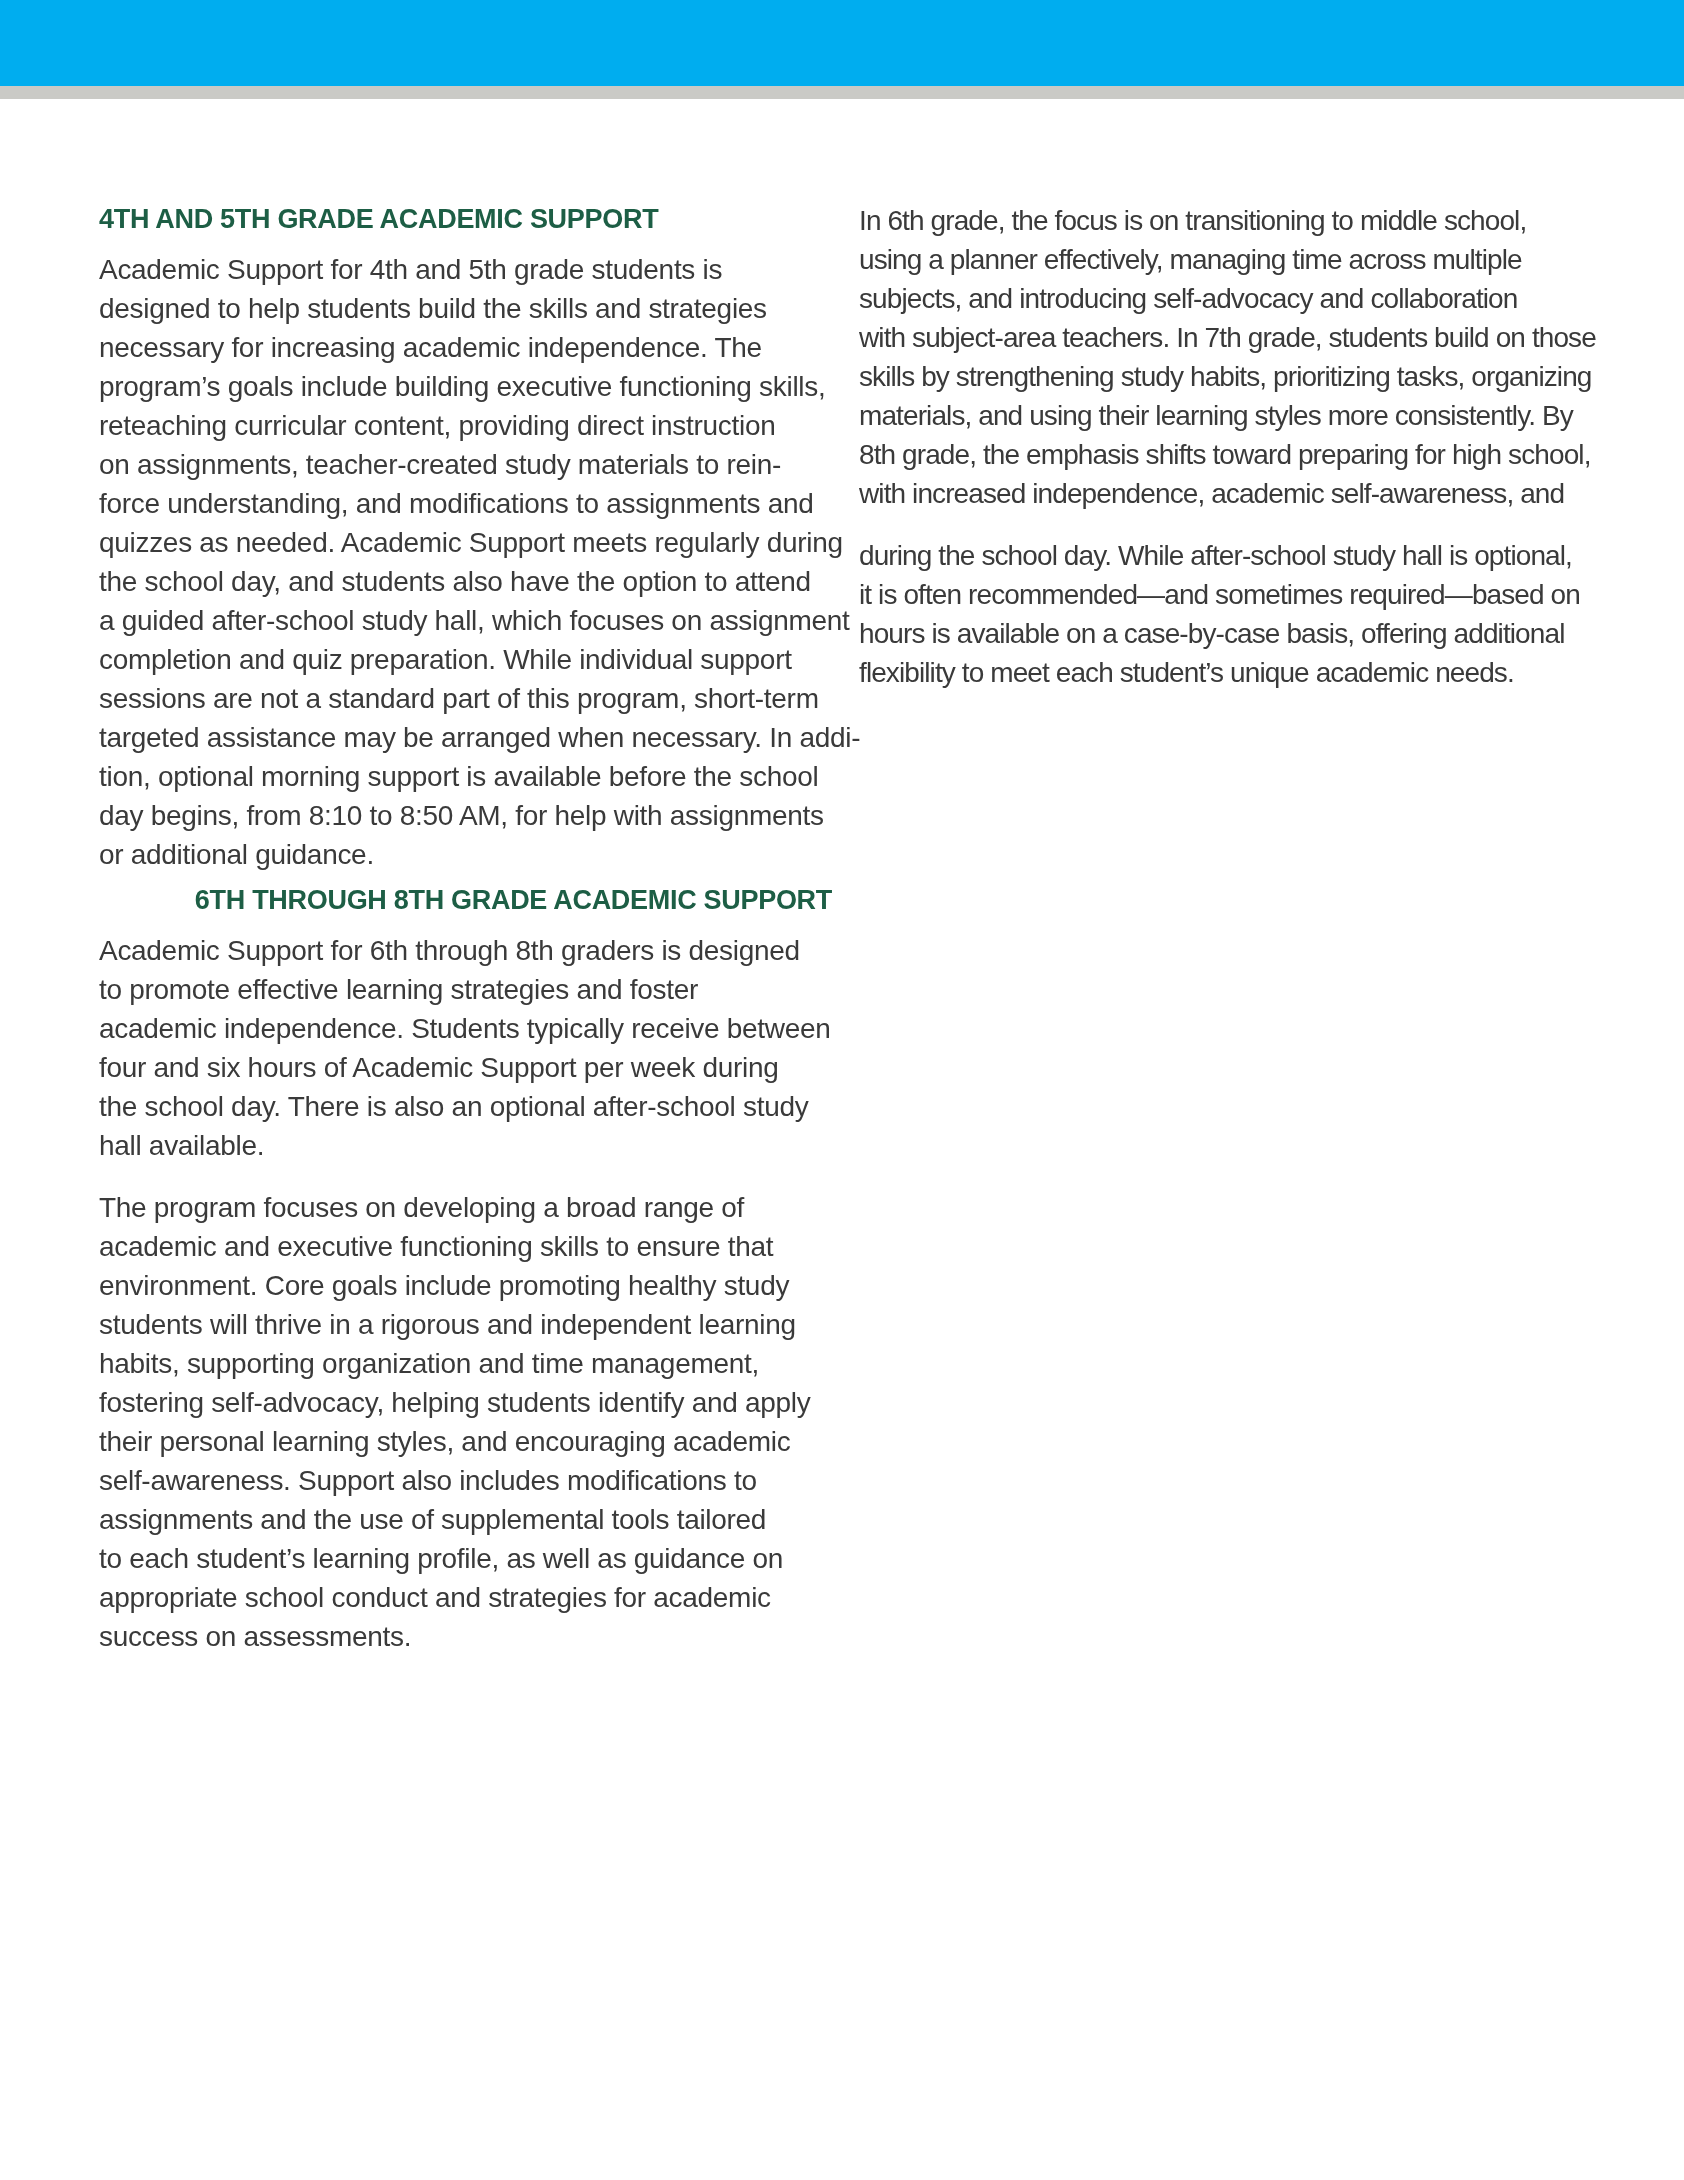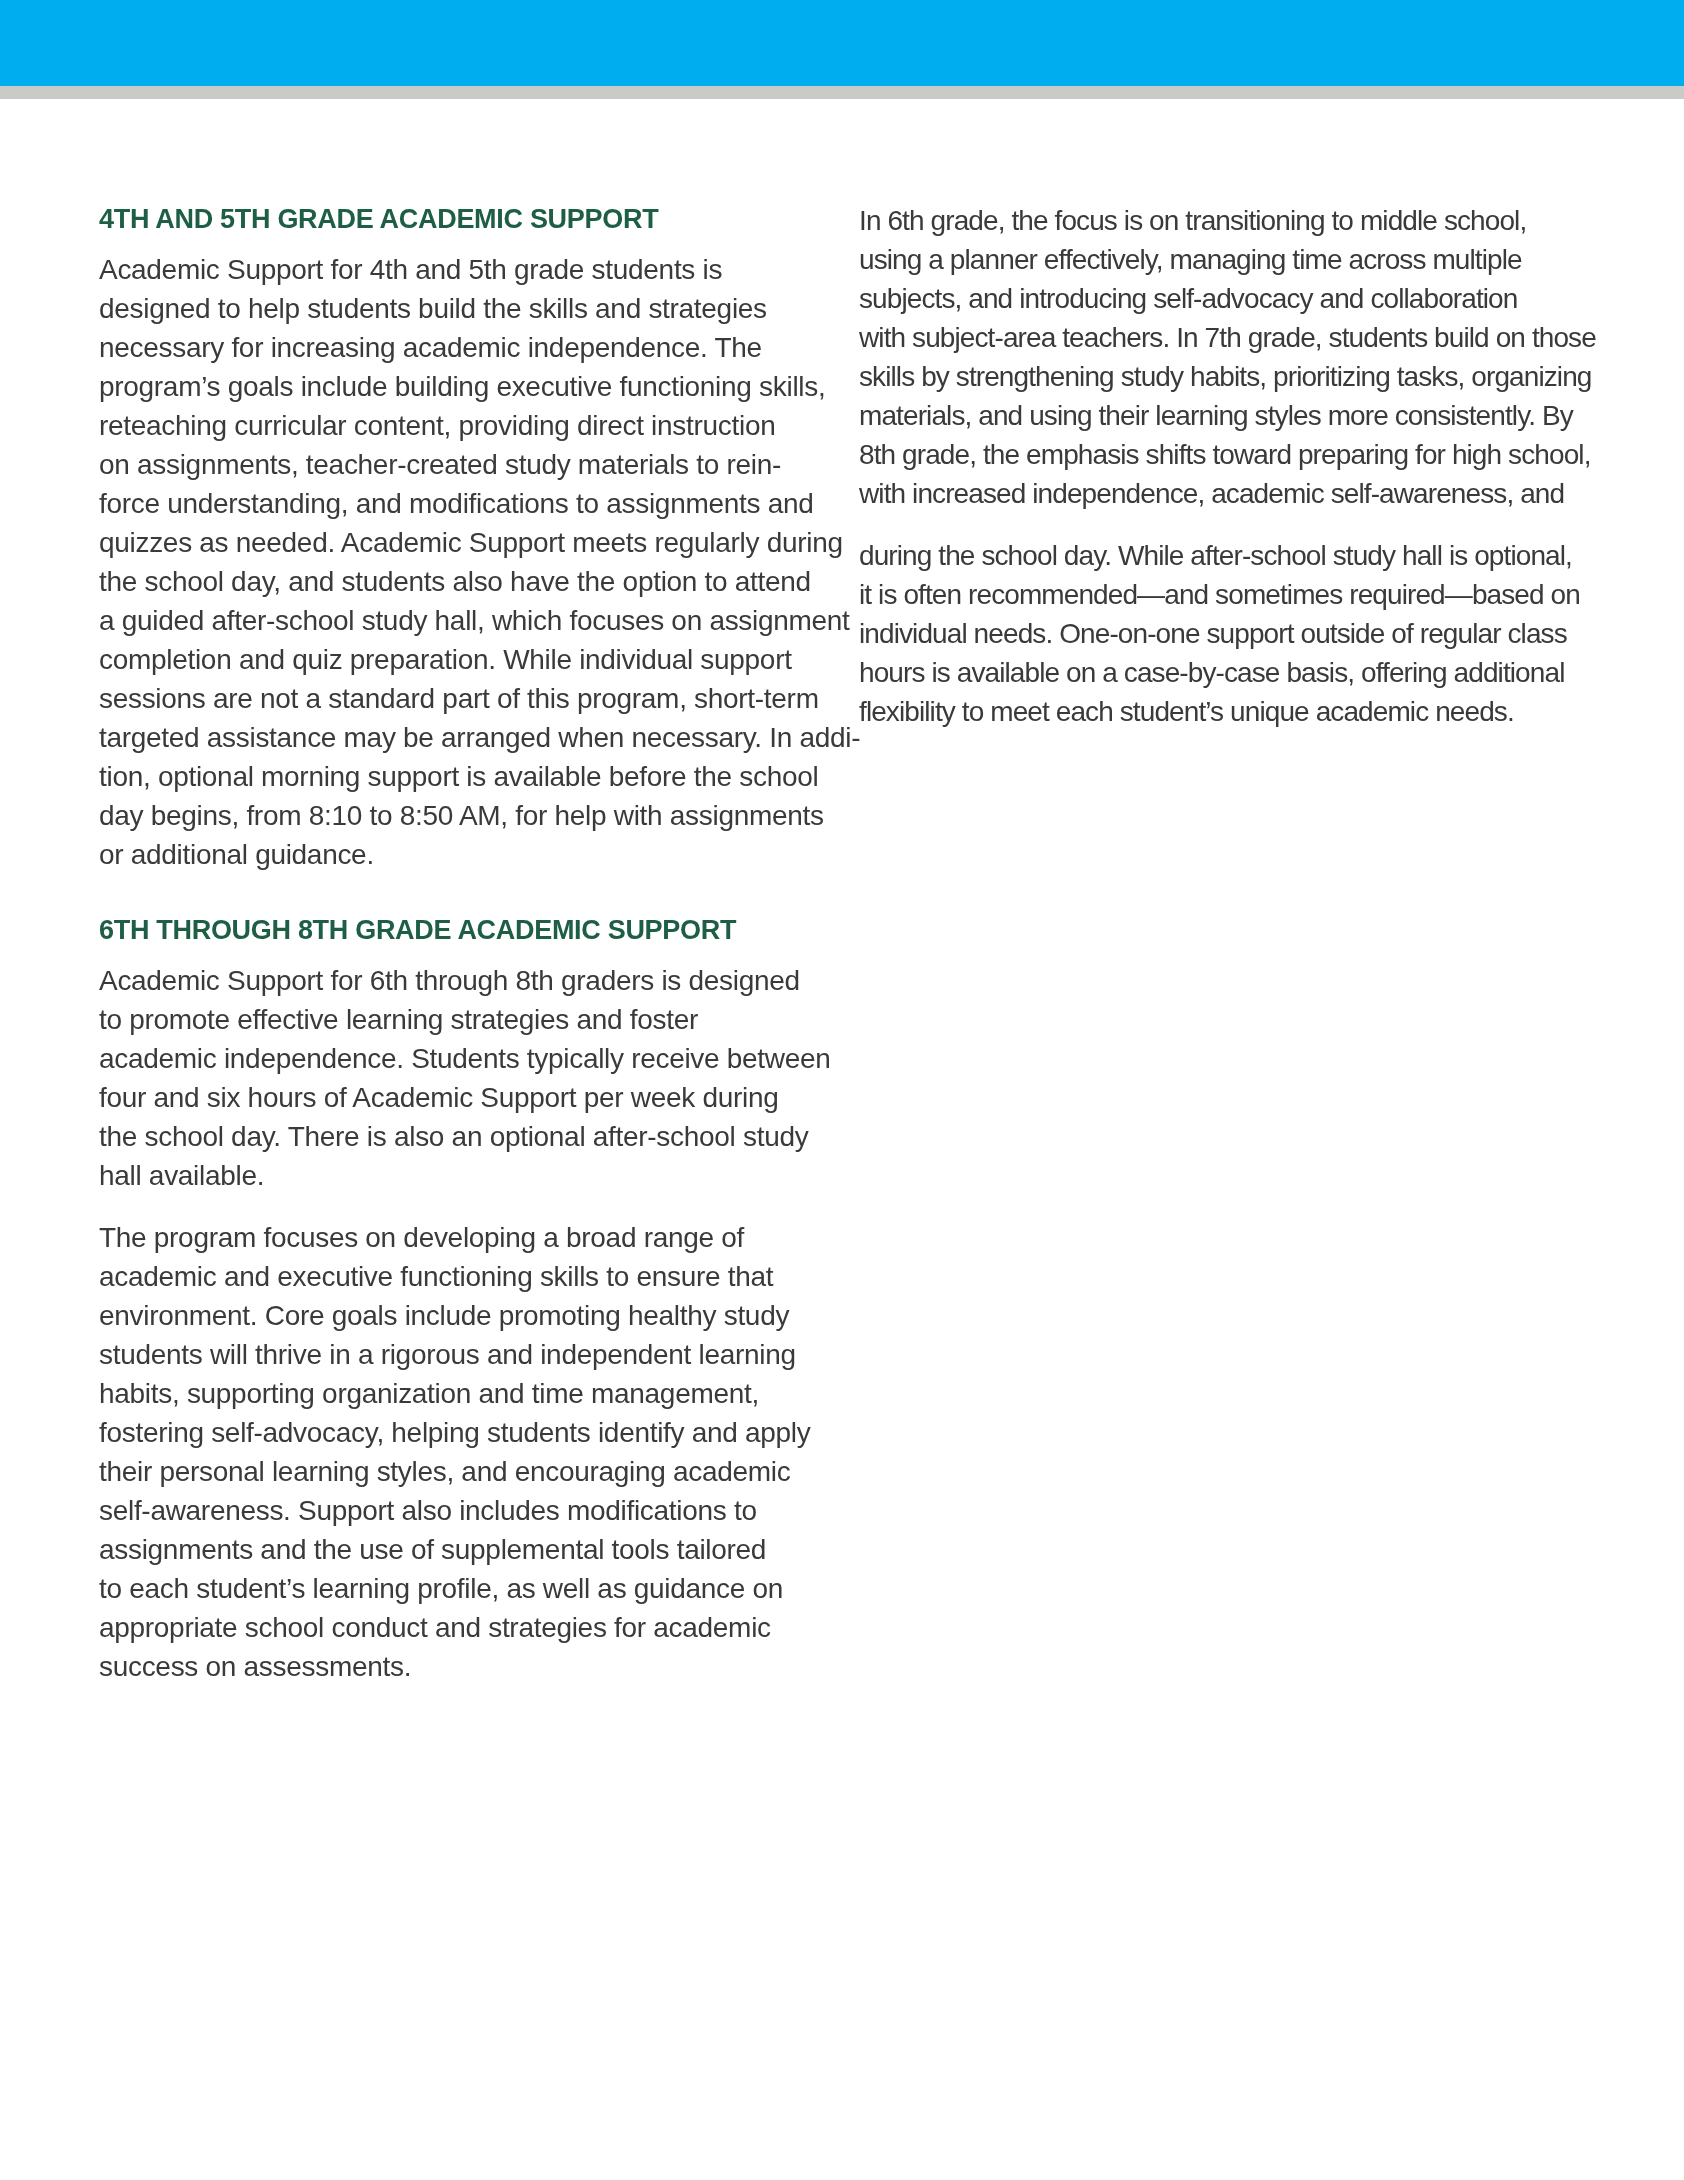--- a/index.html
+++ b/index.html
@@ -55,21 +55,21 @@
       letter-spacing: -0.3px;
       font-weight: normal;
     }
     .col-right .body-text {
       letter-spacing: -0.9px;
     }
     .line {
       display: block;
       white-space: nowrap;
     }
-    .heading-gap-top { margin-top: 38px; }
+    .heading-gap-top { margin-top: 8px; text-align: right; }
     .heading-gap-bottom { margin-top: 12px; }
     .para-gap { margin-top: 23px; }
   </style>
 </head>
 <body>
 
 <div class="top-band" style="background: rgb(0, 173, 239);"></div>
 <div class="gray-band" style="background: rgb(202, 202, 198);"></div>
 
 <div class="col col-left" style="color: rgb(58, 58, 58);">
@@ -125,18 +125,17 @@
     <span class="line">subjects, and introducing self-advocacy and collaboration</span>
     <span class="line">with subject-area teachers. In 7th grade, students build on those</span>
     <span class="line">skills by strengthening study habits, prioritizing tasks, organizing</span>
     <span class="line">materials, and using their learning styles more consistently. By</span>
     <span class="line">8th grade, the emphasis shifts toward preparing for high school,</span>
     <span class="line">with increased independence, academic self-awareness, and</span>
   </p>
   <p class="body-text para-gap">
     <span class="line">during the school day. While after-school study hall is optional,</span>
     <span class="line">it is often recommended—and sometimes required—based on</span>
-    <span class="line">individual needs. One-on-one support outside of regular class</span>
     <span class="line">hours is available on a case-by-case basis, offering additional</span>
     <span class="line">flexibility to meet each student’s unique academic needs.</span>
   </p>
 </div>
 
 
 </body></html>

